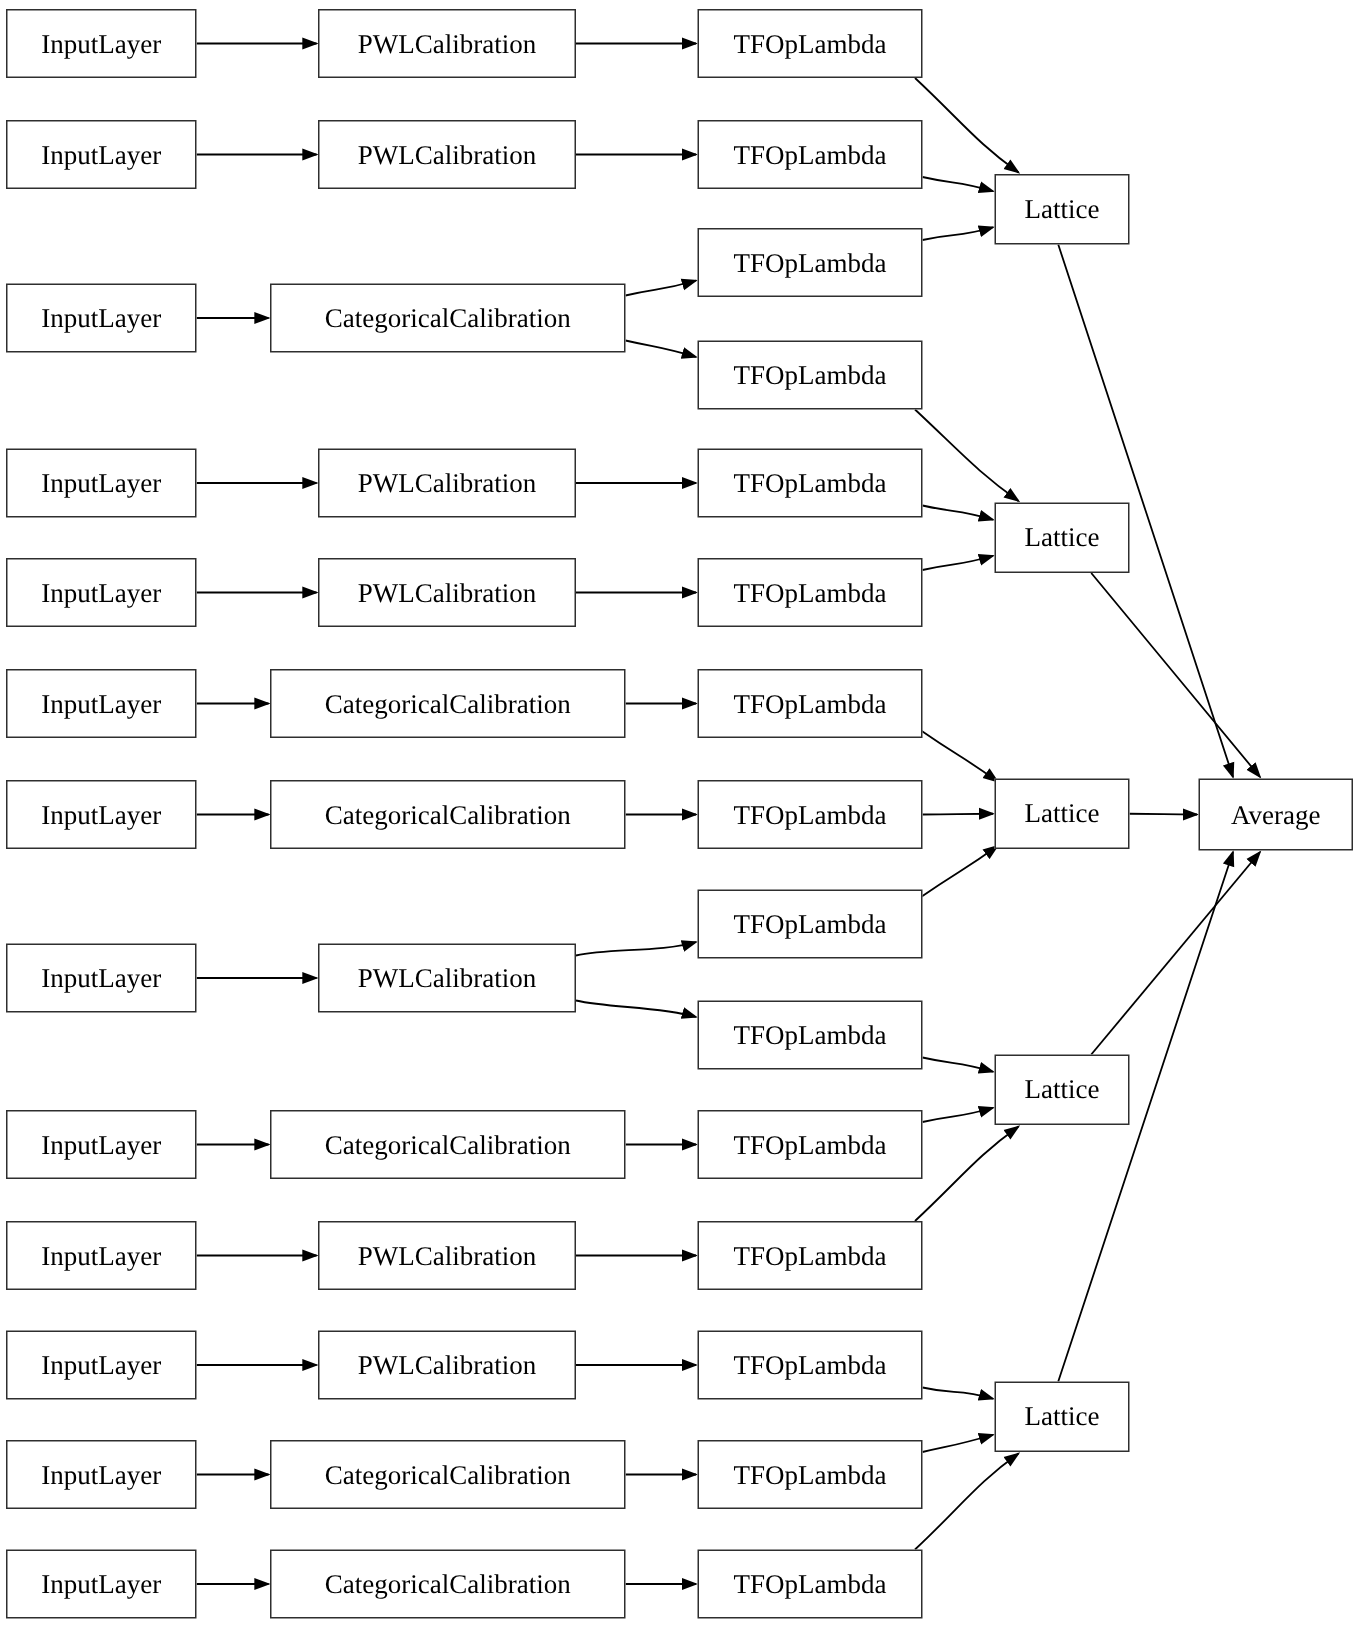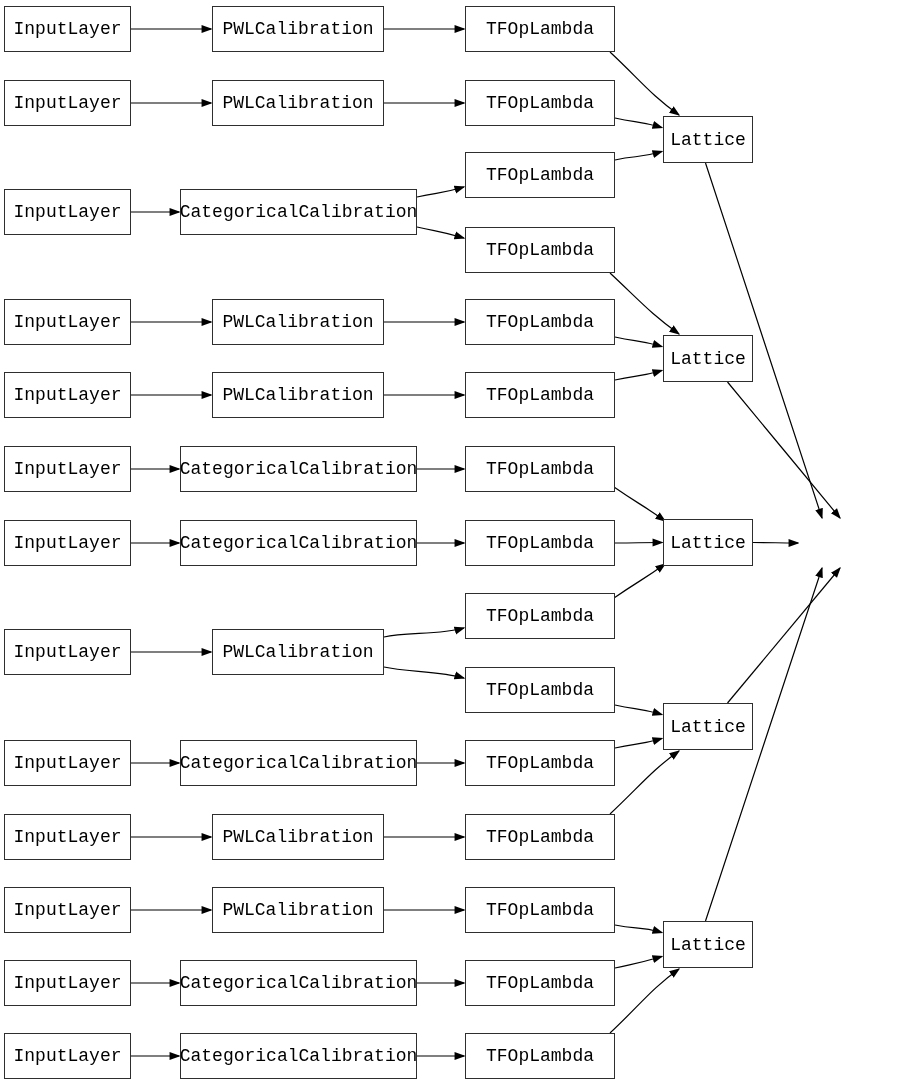--- a/index.html
+++ b/index.html
@@ -1,21 +1,21 @@
 <!DOCTYPE html>
 <html><head>
 <meta charset="utf-8">
 <style>
   html, body { margin: 0; padding: 0; background: #ffffff; }
   #canvas {
     position: relative;
     width: 905px;
     height: 1087px;
     background: var(--bg, #ffffff);
-    font-family: Liberation Mono, monospace;
+    font-family: Liberation Serif, serif;
     overflow: hidden;
   }
   #edges { position: absolute; left: 0; top: 0; }
   .node {
     position: absolute;
     box-sizing: border-box;
     border: 1.5px solid var(--border, #2e2e2e);
     background: #ffffff;
     display: flex;
     align-items: center;
@@ -222,13 +222,16 @@
     </div>
     <div class="node" style="left: 663px; top: 519px; width: 90px; height: 47px;">
       <span>Lattice</span>
     </div>
     <div class="node" style="left: 663px; top: 703px; width: 90px; height: 47px;">
       <span>Lattice</span>
     </div>
     <div class="node" style="left: 663px; top: 921px; width: 90px; height: 47px;">
       <span>Lattice</span>
     </div>
+    <div class="node" style="left: 799px; top: 519px; width: 103px; height: 48px;">
+      <span>Average</span>
+    </div>
   </div>
 
 </body></html>

